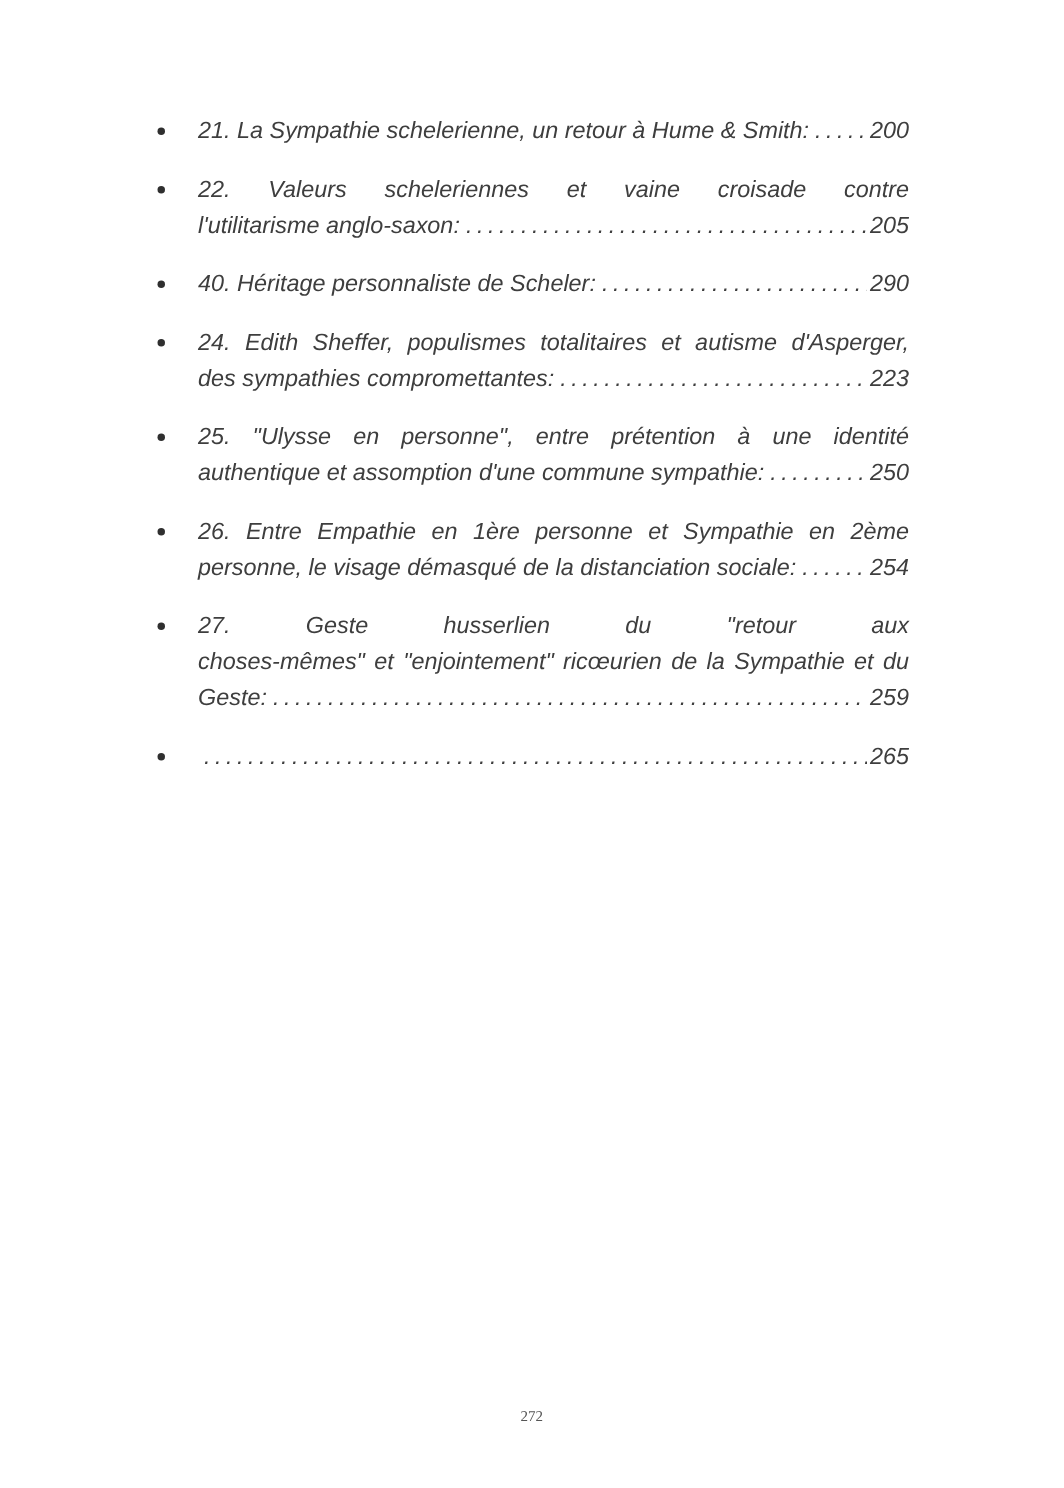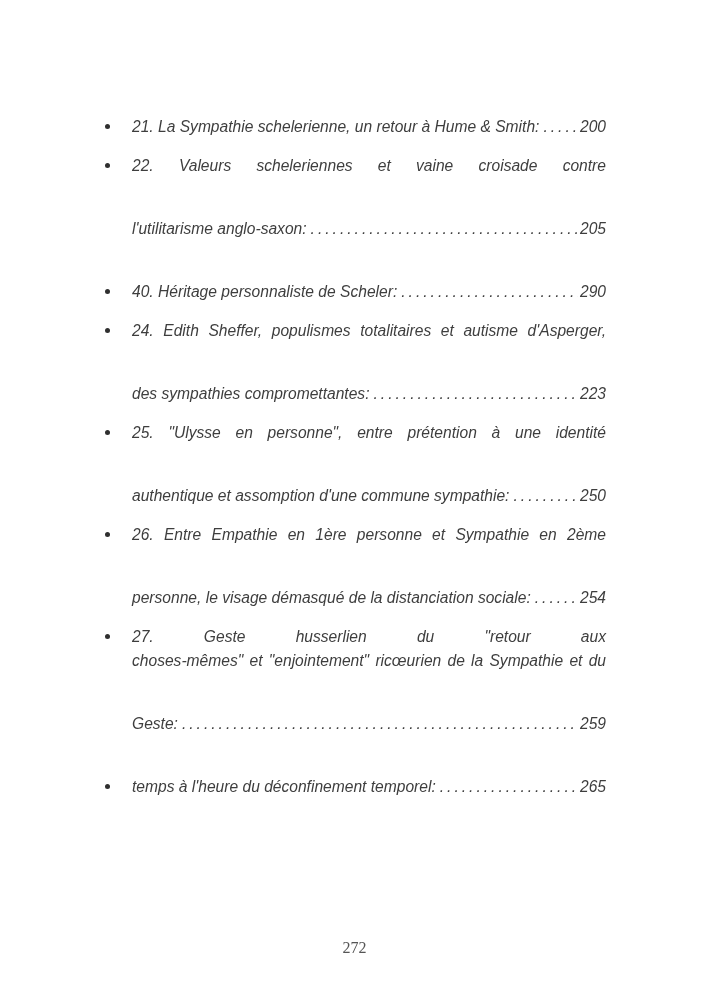--- a/index.html
+++ b/index.html
@@ -38,41 +38,40 @@
     background: #2f2f2f;
   }
   .jline {
     text-align: justify;
     text-align-last: justify;
   }
   .lastline {
     display: flex;
     align-items: baseline;
     width: 100%;
-    margin-top: 39px;
   }
   .ltext { white-space: nowrap; }
   .leader {
     flex: 1 1 auto;
     min-width: 10px;
     overflow: hidden;
     white-space: nowrap;
     letter-spacing: 3px;
     margin-left: 4px;
     margin-right: 2px;
   }
   .pnum { white-space: nowrap; }
   .footer {
     position: absolute;
     top: 939px;
     left: 0;
     width: 100%;
     text-align: center;
     font-family: "Liberation Serif", serif;
-    font-size: 16px;
+    font-size: 10px;
     color: #555555;
   }
 </style>
 </head>
 <body>
 
 <div class="page">
   <ul class="toc">
 
     <li class="entry">
@@ -140,21 +139,20 @@
       <div class="lastline">
         <span class="ltext">Geste:</span>
         <span class="leader">......................................................................................................................................................</span>
         <span class="pnum">259</span>
       </div>
     </li>
 
     <li class="entry">
       <span class="bullet"></span>
       <div class="lastline">
-        <span class="ltext">temps à l'heure du déconfinement temporel:</span>
         <span class="leader">......................................................................................................................................................</span>
         <span class="pnum">265</span>
       </div>
     </li>
 
   </ul>
 
   <div class="footer">272</div>
 </div>
 

